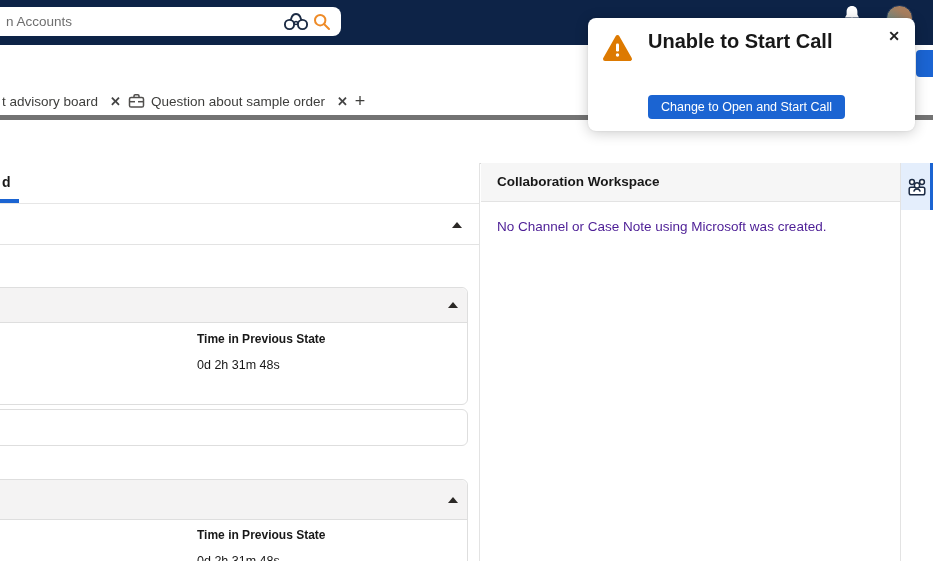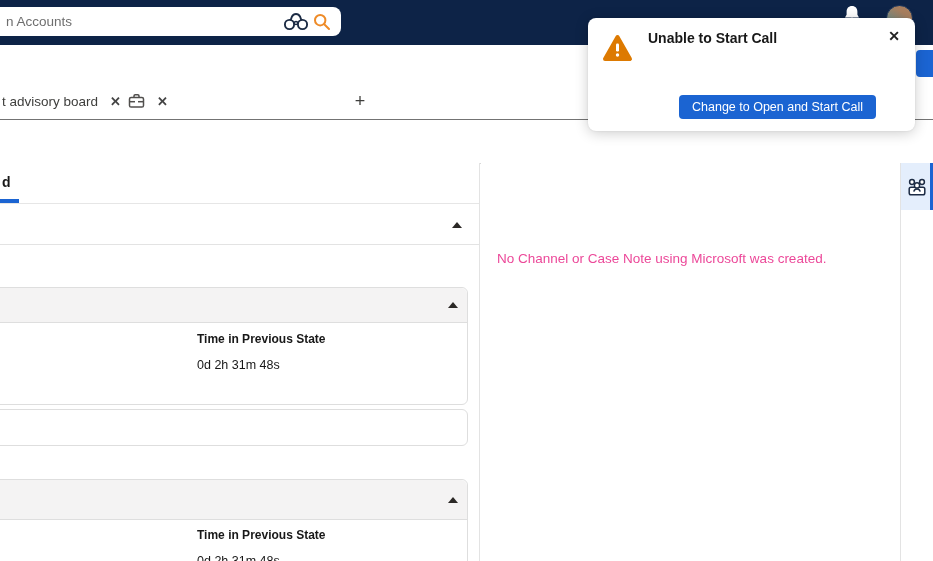--- a/index.html
+++ b/index.html
@@ -30,21 +30,21 @@
     border:1px solid #223a5e;
   }
 
   
   .frag-button {
     position:absolute; left:916px; top:50px; width:30px; height:27px;
     background:#1b64d2; border-radius:4px; border:none;
   }
 
   
-  .tabbar { position:absolute; left:0; top:83px; width:933px; height:37px; background:#ffffff; border-bottom:1px solid #737373; }
+  .tabbar { position:absolute; left:0; top:83px; width:933px; height:37px; background:#ffffff; border-bottom:5px solid #737373; }
   .tab { position:absolute; top:0; height:36px; display:flex; align-items:center; cursor:pointer; }
   .tab-label { font-size:13.5px; color:#3e3e3c; white-space:nowrap; }
   .tab-close { font-size:13px; color:#444; margin-left:12px; cursor:pointer; font-weight:bold; }
   .tab1 { left:2px; }
   .tab2 { left:128px; }
   .tab2 .tab-label { margin-left:6px; }
   .tab-add { position:absolute; left:350px; top:0; height:36px; width:20px; display:flex; align-items:center; justify-content:center; font-size:18px; color:#3e3e3c; cursor:pointer; }
 
   
   .content-top-border { position:absolute; left:0; top:163px; width:933px; height:1px; background:#d8d8d8; }
@@ -73,41 +73,41 @@
   .card1 .field { top:44px; }
   .card3 .field { top:48px; }
   .field-label { font-size:12px; font-weight:bold; color:#181818; line-height:1.25; }
   .field-value { font-size:12.5px; color:#181818; line-height:1.25; margin-top:11px; }
 
   
   .collab-panel { position:absolute; left:481px; top:163px; width:419px; height:398px; background:#fff; }
   .collab-head { position:absolute; left:0; top:0; width:419px; height:39px; background:#f6f6f6; border-bottom:1px solid #e3e3e3; }
   .collab-title { position:absolute; left:16px; top:11px; font-size:13.5px; font-weight:bold; color:#181818; }
   .collab-empty-title { position:absolute; left:16px; top:50px; font-size:14px; font-weight:bold; color:#181818; }
-  .collab-empty-msg { position:absolute; left:16px; top:88px; font-size:13.5px; color:#ec4899; }
+  .collab-empty-msg { position:absolute; left:16px; top:56px; font-size:13.5px; color:#4c1d95; }
 
   
   .rail { position:absolute; left:900px; top:163px; width:33px; height:398px; background:#fff; border-left:1px solid #e3e3e3; }
   .rail-item { position:absolute; left:0; top:0; width:33px; height:47px; background:#e4eefc; cursor:pointer; }
   .rail-item-bar { position:absolute; right:0; top:0; width:4px; height:47px; background:#1b64d2; }
   .rail-icon { position:absolute; left:4px; top:12px; }
 
   
   .toast {
     position:absolute; left:588px; top:18px; width:327px; height:113px;
     background:#fff; border-radius:8px; z-index:10;
     box-shadow:0 2px 14px rgba(0,0,0,0.20), 0 0 2px rgba(0,0,0,0.10);
   }
   .toast-warning { position:absolute; left:14px; top:16px; }
-  .toast-title { position:absolute; left:60px; top:12px; font-size:14px; font-weight:bold; color:#181818; }
+  .toast-title { position:absolute; left:60px; top:12px; font-size:20px; font-weight:bold; color:#181818; }
   .toast-body { position:absolute; left:60px; top:31px; width:258px; font-size:12.5px; line-height:1.28; color:#181818; }
   .toast-action {
     position:absolute; left:60px; top:77px; height:24px; padding:0 13px;
     background:#1b64d2; color:#ffffff; border:none; border-radius:4px;
-    font-family:"Liberation Sans", sans-serif; font-size:12.5px; cursor:pointer;margin-left:31px;
+    font-family:"Liberation Sans", sans-serif; font-size:12.5px; cursor:pointer;
   }
   .toast-close { position:absolute; right:15px; top:11px; font-size:14px; font-weight:bold; color:#222; cursor:pointer; line-height:1; }
 </style>
 </head>
 <body>
 
 <div id="screen">
 
   <div class="navbar">
     <div class="search-box">
@@ -145,20 +145,21 @@
     </div>
     <div class="tab tab2">
       <span>
         <svg width="17" height="16" viewBox="0 0 17 16" style="display:block">
           <rect x="1.5" y="4.5" width="14" height="9.5" rx="1.6" fill="none" stroke="#514f4d" stroke-width="1.5"></rect>
           <path d="M6 4.5 L6 3 a1.2 1.2 0 0 1 1.2-1.2 h2.6 A1.2 1.2 0 0 1 11 3 L11 4.5" fill="none" stroke="#514f4d" stroke-width="1.5"></path>
           <line x1="1.5" y1="8.7" x2="7" y2="8.7" stroke="#514f4d" stroke-width="1.5"></line>
           <line x1="10" y1="8.7" x2="15.5" y2="8.7" stroke="#514f4d" stroke-width="1.5"></line>
         </svg>
       </span>
+      <span class="tab-label">Question about sample order</span>
       <span class="tab-close">✕</span>
     </div>
     <div class="tab-add">+</div>
   </div>
 
   <div class="content-top-border"></div>
 
   <div class="left-panel">
     <div class="lp-tabstrip">
       <span class="lp-active-tab">d</span>
@@ -185,20 +186,23 @@
         <div class="caret-up"></div>
       </div>
       <div class="field">
         <div class="field-label">Time in Previous State</div>
         <div class="field-value">0d 2h 31m 48s</div>
       </div>
     </div>
   </div>
 
   <div class="collab-panel">
+    <div class="collab-head">
+      <span class="collab-title">Collaboration Workspace</span>
+    </div>
     <div class="collab-empty-msg">No Channel or Case Note using Microsoft was created.</div>
   </div>
 
   <div class="rail">
     <div class="rail-item">
       <span class="rail-icon">
         <svg width="24" height="24" viewBox="0 0 24 24">
           <circle cx="7" cy="7" r="2.4" fill="#ffffff" stroke="#1c2b44" stroke-width="1.5"></circle>
           <circle cx="17" cy="7" r="2.4" fill="#ffffff" stroke="#1c2b44" stroke-width="1.5"></circle>
           <rect x="4.2" y="12.2" width="15.6" height="7.6" rx="1.8" fill="#ffffff" stroke="#1c2b44" stroke-width="1.5"></rect>

